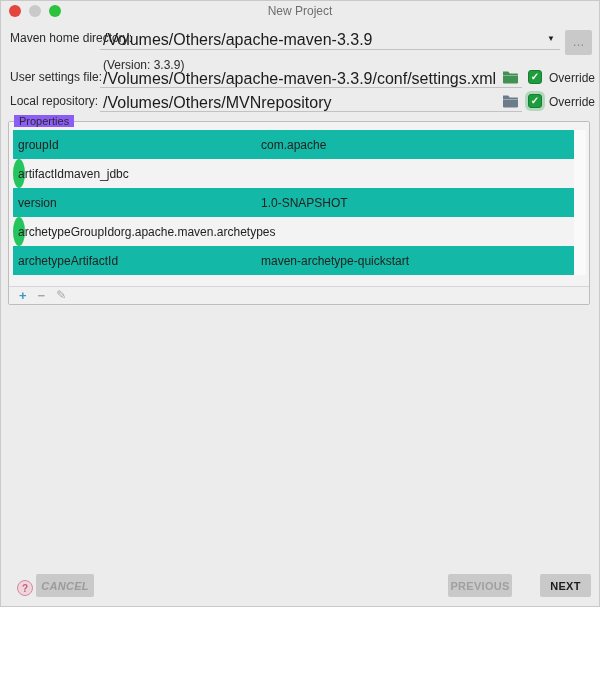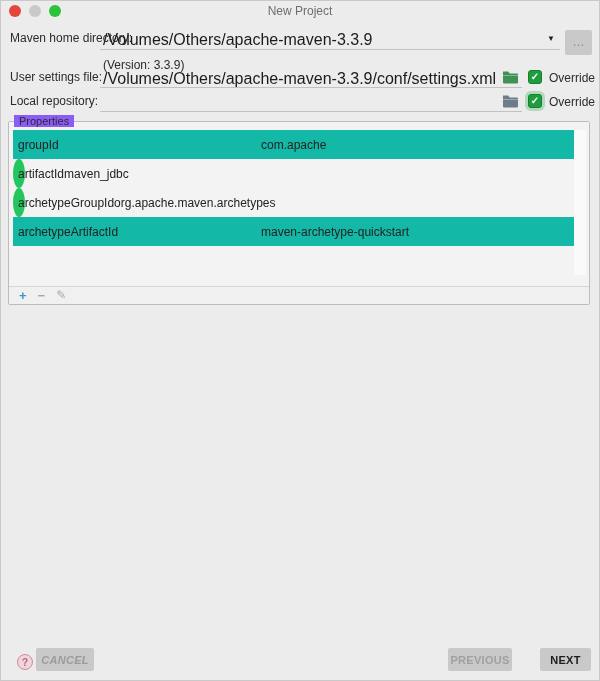--- a/index.html
+++ b/index.html
@@ -1,17 +1,17 @@
 <!DOCTYPE html>
 <html><head>
 <meta charset="utf-8">
 <style>
   html,body { margin:0; padding:0; }
   .window {
-    position:relative; width:600px; height:681px;
+    position:relative; width:600px; height:607px;
     background:#ececec; overflow:hidden;
     font-family:"Liberation Sans", sans-serif; color:#2b2b2b;
     box-shadow: inset 0 0 0 1px #c9c9c9;
   }
   
   .titlebar { position:absolute; top:0; left:0; right:0; height:22px; }
   .lights { position:absolute; left:9px; top:5px; display:flex; gap:8px; }
   .light { width:12px; height:12px; border-radius:50%; }
   .light.red   { background:#e2463d; }
   .light.gray  { background:#c9c9c9; }
@@ -98,40 +98,45 @@
   <span class="folder" style="left:502px; top:70px;">
     <svg width="17" height="14" viewBox="0 0 17 14">
       <path d="M1 1.5 h5.2 l1.6 2 H15 a1 1 0 0 1 1 1 v8 a1 1 0 0 1 -1 1 H2 a1 1 0 0 1 -1 -1 z" fill="#3f9253"></path>
       <path d="M1 5 h15 v1 h-15 z" fill="#ffffff" opacity="0.35"></path>
     </svg>
   </span>
   <div class="checkbox" style="left:528px; top:70px;">✓</div>
   <span class="lbl" style="left:549px; top:71px;">Override</span>
 
   <span class="lbl" style="left:10px; top:94px;">Local repository:</span>
+  <span class="val" style="left:103px; top:94px;">/Volumes/Others/MVNrepository</span>
   <div class="uline" style="left:100px; top:111px; width:422px;"></div>
   <span class="folder" style="left:502px; top:94px;">
     <svg width="17" height="14" viewBox="0 0 17 14">
       <path d="M1 1.5 h5.2 l1.6 2 H15 a1 1 0 0 1 1 1 v8 a1 1 0 0 1 -1 1 H2 a1 1 0 0 1 -1 -1 z" fill="#6d7c8b"></path>
       <path d="M1 5 h15 v1 h-15 z" fill="#ffffff" opacity="0.35"></path>
     </svg>
   </span>
   <div class="checkbox focused" style="left:528px; top:94px;">✓</div>
   <span class="lbl" style="left:549px; top:95px;">Override</span>
 
   <div class="group">
     <div class="table-panel">
       <div class="rows">
         <div class="prow dark">
           <span class="k">groupId</span>
           <span class="v">com.apache</span>
         </div>
         <div class="prow light">
           <span class="k">artifactId</span>
           <span class="v">maven_jdbc</span>
+        </div>
+        <div class="prow dark">
+          <span class="k">version</span>
+          <span class="v">1.0-SNAPSHOT</span>
         </div>
         <div class="prow light">
           <span class="k">archetypeGroupId</span>
           <span class="v">org.apache.maven.archetypes</span>
         </div>
         <div class="prow dark">
           <span class="k">archetypeArtifactId</span>
           <span class="v">maven-archetype-quickstart</span>
         </div>
       </div>

